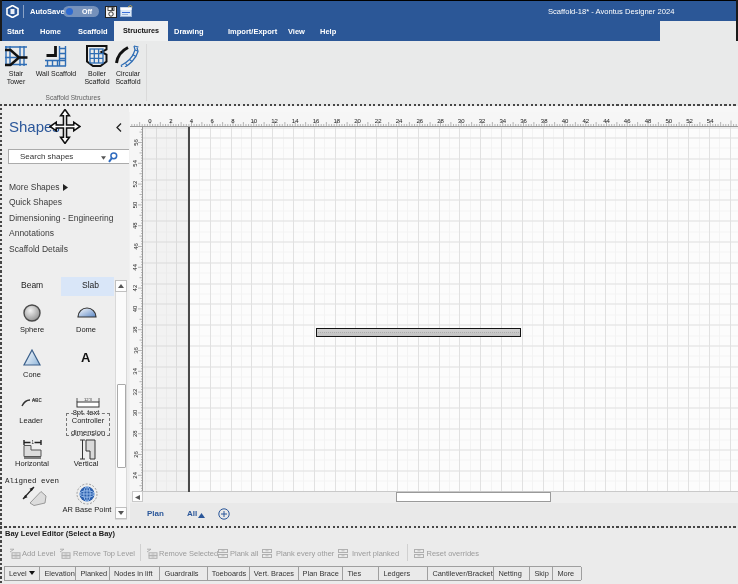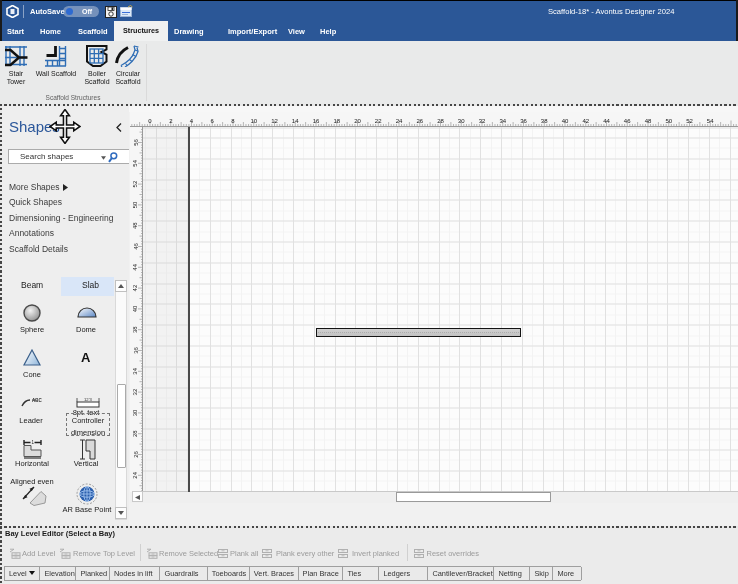--- a/index.html
+++ b/index.html
@@ -1,20 +1,20 @@
 <!DOCTYPE html>
 <html><head><meta charset="utf-8">
 <style>
 * { margin:0; padding:0; box-sizing:border-box; }
 html,body { width:738px; height:584px; overflow:hidden; }
 body { font-family:"Liberation Sans", sans-serif; position:relative; background:#e9eaea; }
 .abs { position:absolute; }
 
 #titlebar { left:0; top:0; width:738px; height:21px; background:#2b5797; border-top:1px solid #000; }
-#menubar { left:0; top:21px; width:738px; height:20px; background:#2b5797; }
+#menubar { left:0; top:21px; width:660px; height:20px; background:#2b5797; }
 .mitem { position:absolute; top:6px; color:#fff; font-size:7.5px; font-weight:bold; }
 #tab-active { position:absolute; left:114px; top:0; width:54px; height:20px; background:#f0f1f1; color:#111; font-size:7.2px; font-weight:bold; text-align:center; line-height:20px; }
 
 #ribbon { left:0; top:41px; width:738px; height:63px; background:#e9eaea; }
 .rbtn { position:absolute; top:4px; text-align:center; }
 .rlabel { font-size:7px; color:#1a1a1a; line-height:7.8px; margin-top:3px; }
 #rgroup { position:absolute; left:0px; top:53px; width:146px; text-align:center; font-size:6.5px; color:#5f5f5f; }
 #rsep { position:absolute; left:146px; top:3px; width:1px; height:57px; background:#dadada; }
 .dashx { z-index:10; background:repeating-linear-gradient(90deg,#464646 0 2px,#e8e8e8 2px 4.5px); }
 .dashy { z-index:10; background:repeating-linear-gradient(180deg,#464646 0 2px,#e8e8e8 2px 4.5px); }
@@ -235,21 +235,21 @@
   <path d="M2,1 H7 M2,20 H7 M4.5,1 V20" stroke="#333" stroke-width="1"></path>
   <path d="M8,1 H17 V20 H12 V12 H8 Z" fill="#d9d9d9" stroke="#333" stroke-width="1"></path>
 </svg>
 <div class="shp-label" style="left:64px;top:459px;width:44px;">Vertical</div>
 <svg class="abs" style="left:21px;top:482px" width="26" height="24" viewBox="0 0 26 24">
   <path d="M2,17 L13,5" stroke="#222" stroke-width="1.2"></path>
   <polygon points="2,17 6.5,15.2 4.2,12.8" fill="#222"></polygon>
   <polygon points="13,5 8.5,6.8 10.8,9.2" fill="#222"></polygon>
   <path d="M9,21 L20,9.5 L25,14 L24,21 L13,23.5 Z" fill="#dcdcdc" stroke="#999" stroke-width="1"></path>
 </svg>
-<div class="shp-label" style="left:2px;top:477px;width:60px;">Aligned even</div>
+<div class="shp-label" style="left:2px;top:477px;width:60px;font-family:Liberation Mono, monospace;">Aligned even</div>
 <svg class="abs" style="left:76px;top:483px" width="22" height="22" viewBox="0 0 22 22">
   <circle cx="11" cy="11" r="10" fill="none" stroke="#888" stroke-width="0.8" stroke-dasharray="2,1.5"></circle>
   <circle cx="11" cy="11" r="7.5" fill="#2b5fad"></circle>
   <g stroke="#9fc2ee" stroke-width="0.9" fill="none">
     <ellipse cx="11" cy="11" rx="3.2" ry="7.5"></ellipse>
     <ellipse cx="11" cy="11" rx="7.5" ry="3.2"></ellipse>
     <path d="M3.5,11 H18.5 M11,3.5 V18.5"></path>
   </g>
 </svg>
 <div class="shp-label" style="left:59px;top:505px;width:56px;">AR Base Point</div>
@@ -701,20 +701,31 @@
   <div id="pageline"></div>
   <div id="bar"></div>
   <div id="hscroll">
     <div id="hs-left">
         <svg width="5" height="5" viewBox="0 0 5 5" style="margin:2.5px auto 0">
           <polygon points="5,0 5,5 0,2.5" fill="#555"></polygon>
         </svg>
       </div>
     <div id="hs-thumb"></div>
   </div>
+  <div id="tabrow">
+    <div class="ptab" style="left:17px">Plan</div>
+    <div class="ptab" style="left:57px">All</div>
+    <svg class="abs" style="left:68px;top:10px" width="7" height="5" viewBox="0 0 7 5">
+        <polygon points="3.5,0 7,5 0,5" fill="#2b579a"></polygon>
+      </svg>
+    <svg class="abs" style="left:88px;top:5px" width="12" height="12" viewBox="0 0 12 12">
+      <circle cx="6" cy="6" r="5.2" fill="none" stroke="#2b579a" stroke-width="1"></circle>
+      <path d="M6,3 V9 M3,6 H9" stroke="#2b579a" stroke-width="1"></path>
+    </svg>
+  </div>
 </div>
 
 <div class="abs dashx" style="left:0;top:526px;width:738px;height:2px;"></div>
 <div class="abs" id="bay">
   <div id="bay-title">Bay Level Editor (Select a Bay)</div>
   <div id="cells" style="width:577px">
       <div class="cell" style="left:0.0px;width:35.4px">Level <svg style="display:inline-block;vertical-align:1px" width="6" height="4" viewBox="0 0 6 4">
           <polygon points="0,0 6,0 3,4" fill="#111"></polygon>
         </svg></div>
       <div class="cell" style="left:35.4px;width:36px">Elevation</div>

